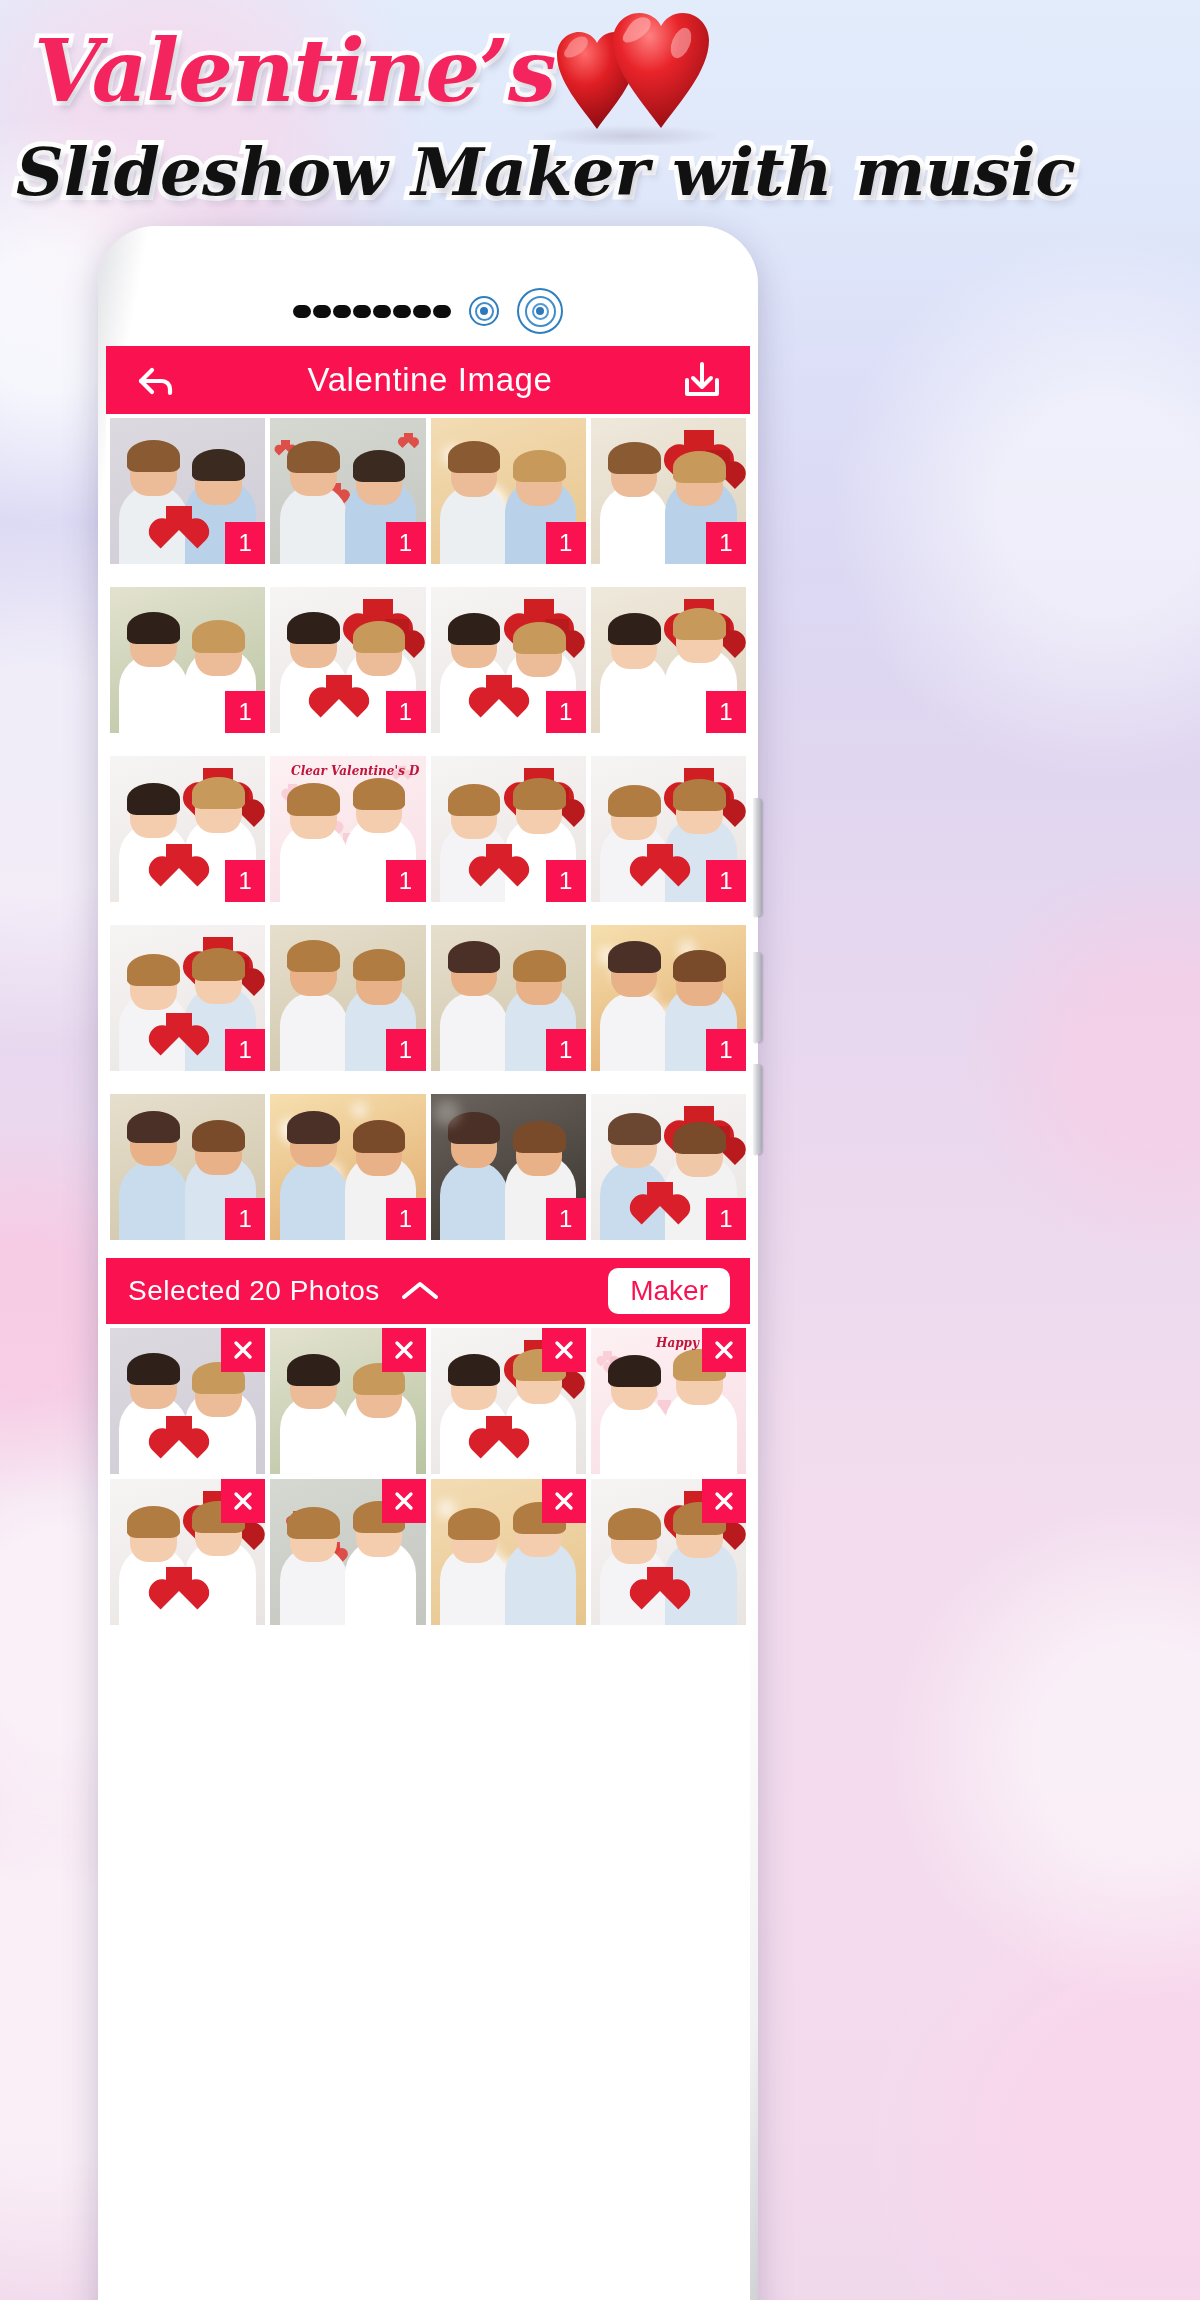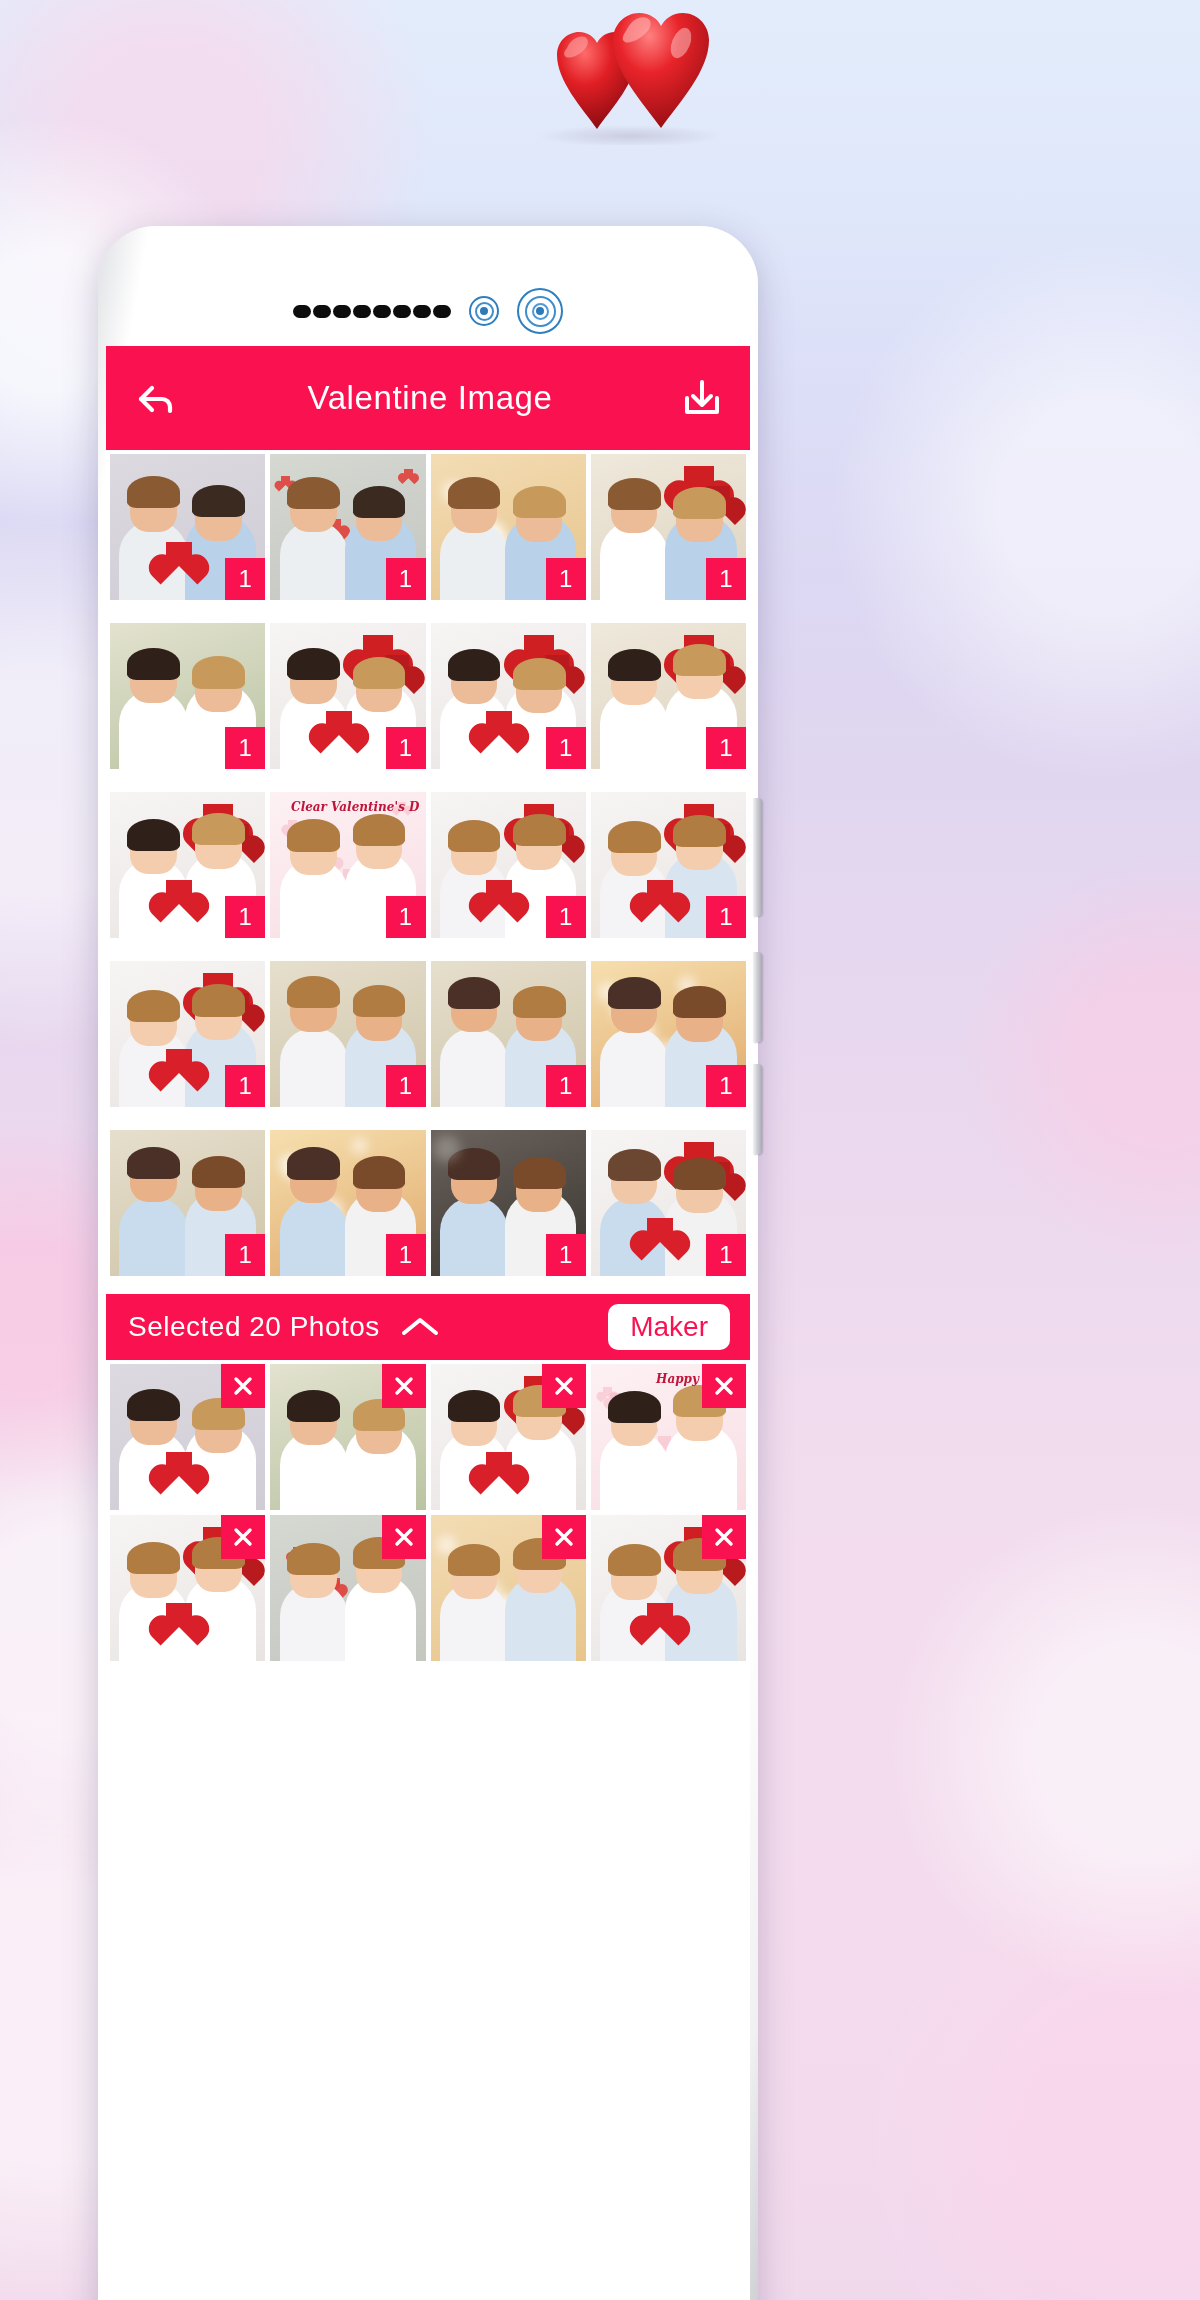--- a/index.html
+++ b/index.html
@@ -114,21 +114,21 @@
   #camera-sensor{ width:46px; height:46px; border:2px solid #2f7fc0; }
   #camera-sensor .r2{ width:31px; height:31px; border:2px solid #3f8dcb; border-radius:50%;
      display:flex;align-items:center;justify-content:center;}
   #camera-sensor .r3{ width:17px; height:17px; border:2px solid #4f9ad6; border-radius:50%;
      display:flex;align-items:center;justify-content:center;}
   #camera-sensor .r4{ width:8px; height:8px; background:#2c7ab9; border-radius:50%; }
 
   
   #app-header{
     position:relative; margin:0 0 0 0; left:0; top:0;
-    height:104px; background:#f9124f;
+    height:68px; background:#f9124f;
     display:flex; align-items:center; padding:0 26px;
   }
   #back-button{ width:48px; height:48px; flex:none; cursor:pointer; }
   #app-title{
     flex:1; text-align:center; color:#ffffff;
     font-size:33px; letter-spacing:.6px; font-weight:400;
   }
   #save-button{ width:44px; height:44px; flex:none; cursor:pointer; }
 
   
@@ -201,20 +201,24 @@
     position:absolute; right:6px; top:8px;
     font-family:"DejaVu Serif", serif; font-style:italic; font-weight:bold;
     font-size:12px; color:#c0143a; white-space:nowrap;
   }
 </style>
 </head>
 <body>
 
 <div id="promo-bg">
 
+  <div id="promo-title-wrap">
+    <div class="title-line1">Valentine’s</div>
+    <div class="title-line2">Slideshow Maker with music</div>
+  </div>
 
   <svg id="hearts-art" viewBox="0 0 240 135">
     <defs>
       <radialGradient id="hgA" cx="35%" cy="22%" r="78%">
         <stop offset="0%" stop-color="#ff6b6b"></stop>
           <stop offset="42%" stop-color="#e01f24"></stop>
         <stop offset="100%" stop-color="#8e0c12"></stop>
       </radialGradient>
       <radialGradient id="hgB" cx="38%" cy="20%" r="80%">
         <stop offset="0%" stop-color="#ff8080"></stop>

